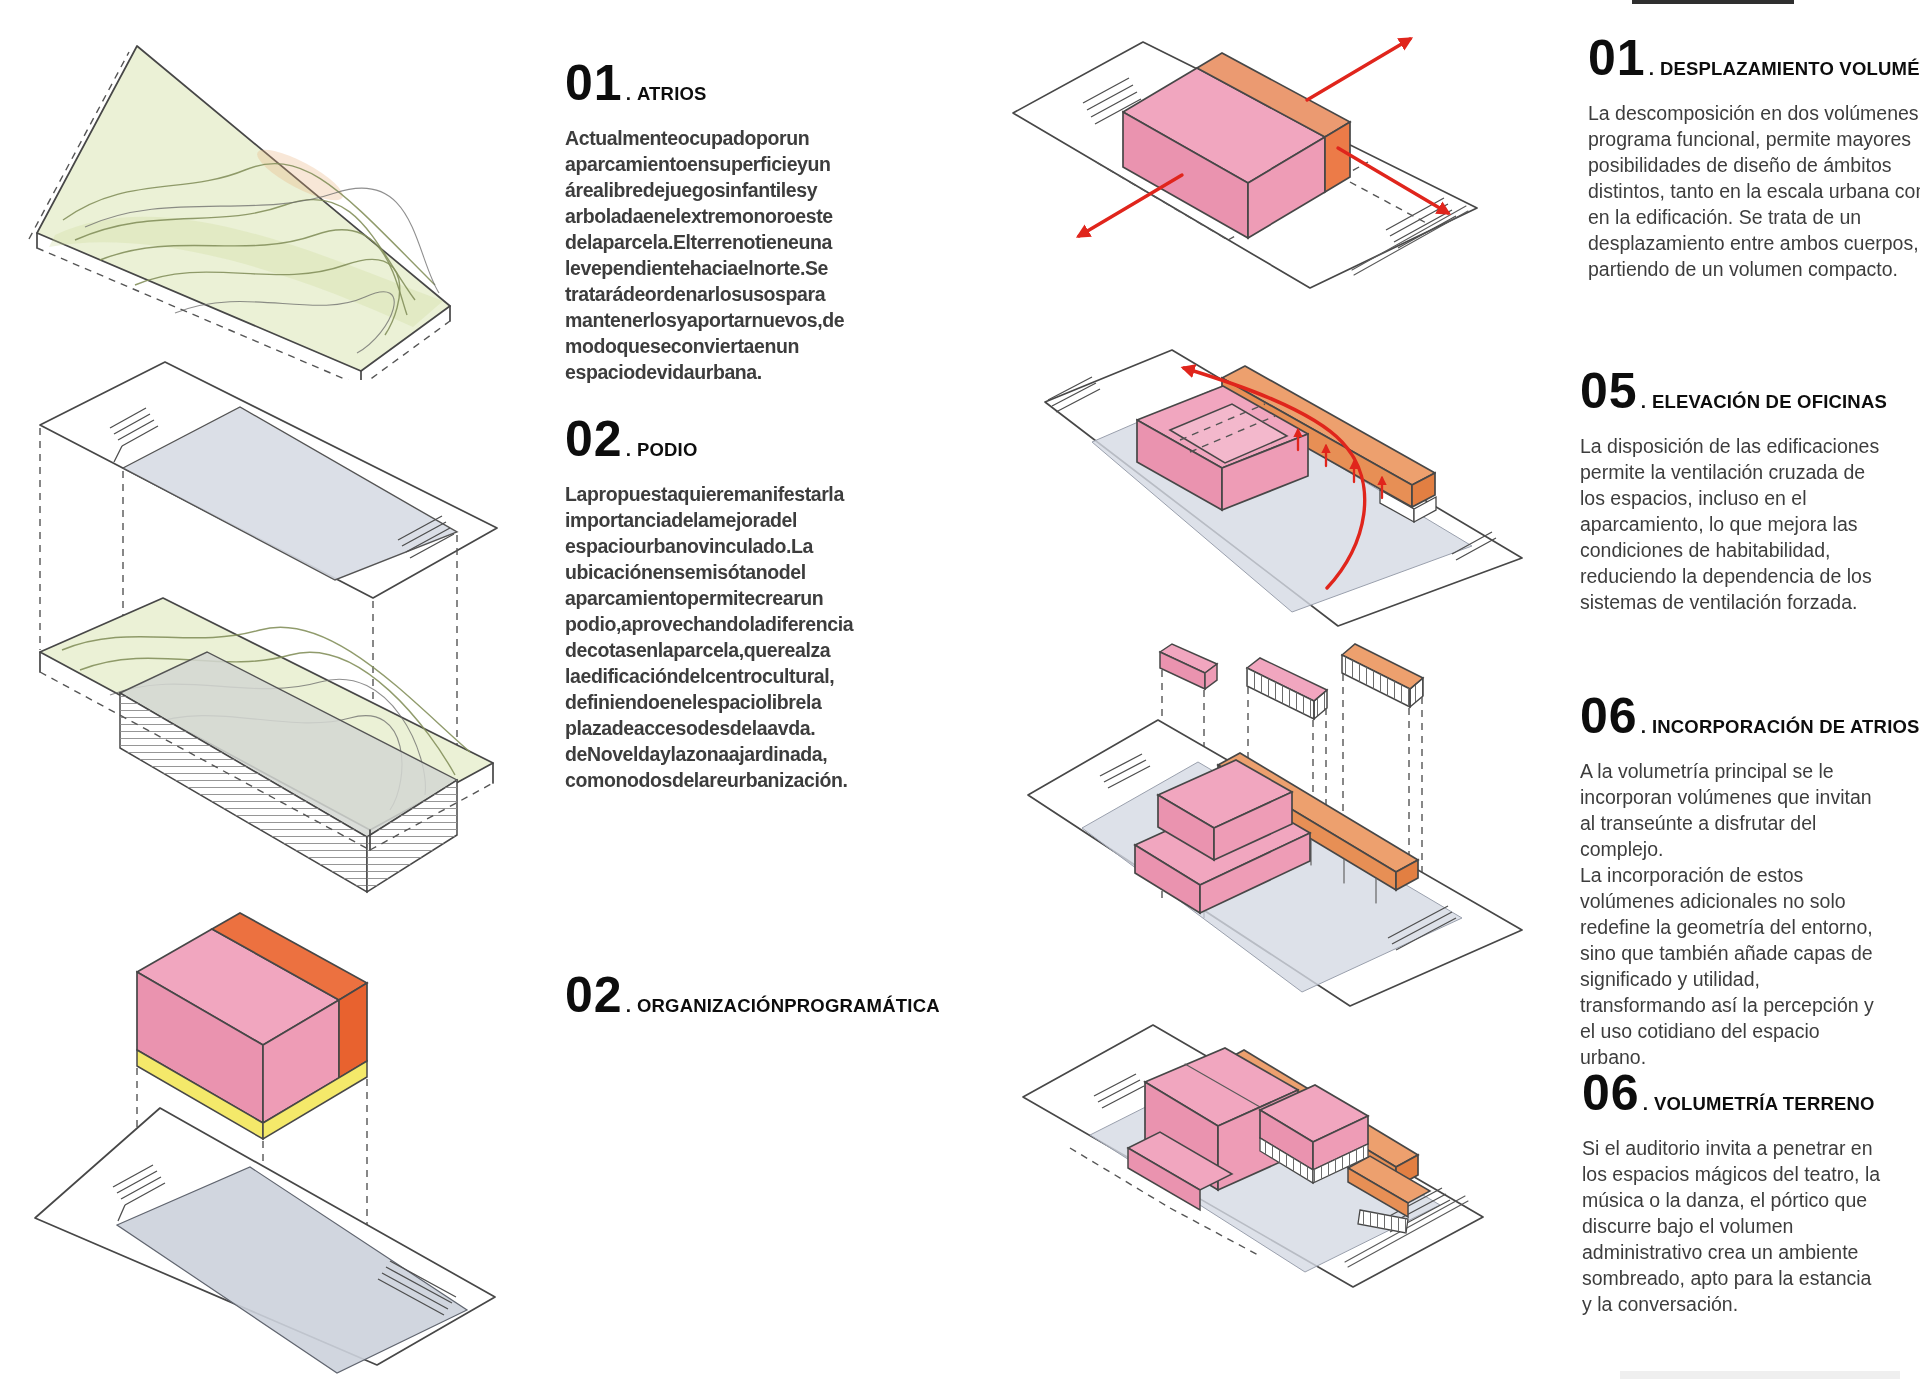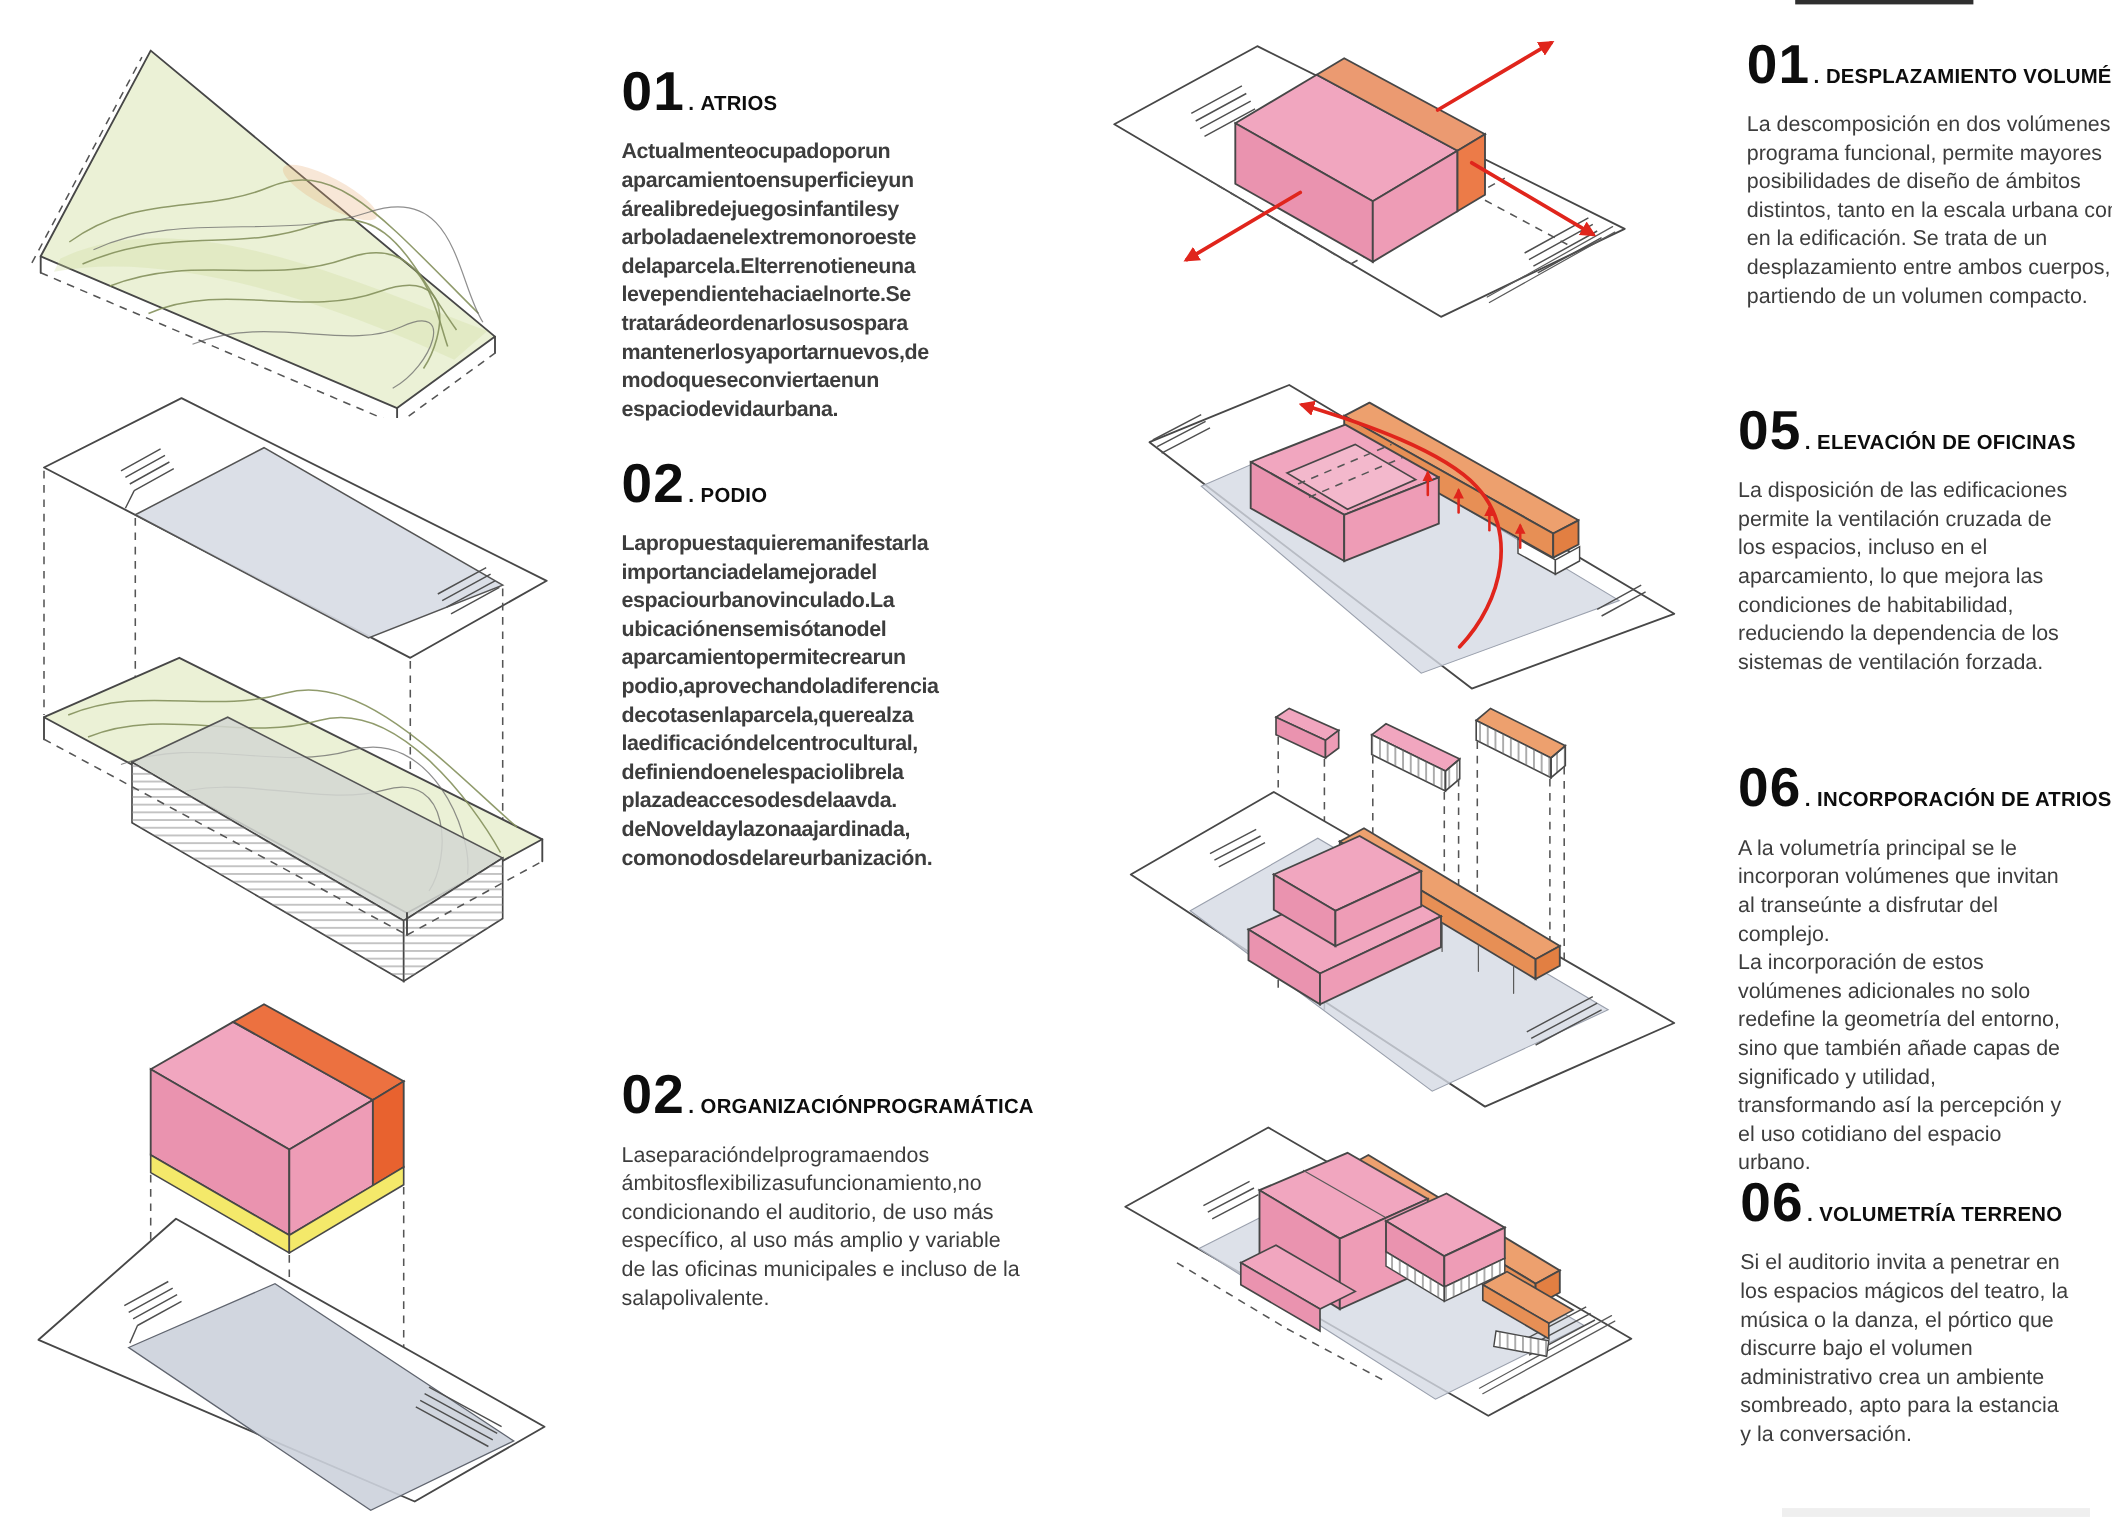--- a/index.html
+++ b/index.html
@@ -269,26 +269,20 @@
 deNoveldaylazonaajardinada,
 comonodosdelareurbanización.</div>
   </section>
 
   <section class="tb" style="left:565px;top:970px;width:420px">
     <div class="sec-title">
       <span class="sec-num">02</span>
       <span class="sec-dot">.</span>
       <span class="sec-label">ORGANIZACIÓNPROGRAMÁTICA</span>
     </div>
-    <div class="sec-body">Laseparacióndelprogramaendos
-ámbitosflexibilizasufuncionamiento,no
-condicionando el auditorio, de uso más
-específico, al uso más amplio y variable
-de las oficinas municipales e incluso de la
-salapolivalente.</div>
   </section>
 
   <section class="tb" style="left:1588px;top:33px;width:400px">
     <div class="sec-title">
       <span class="sec-num">01</span>
       <span class="sec-dot">.</span>
       <span class="sec-label">DESPLAZAMIENTO VOLUMÉTRICO</span>
     </div>
     <div class="sec-body">La descomposición en dos volúmenes d
 programa funcional, permite mayores

